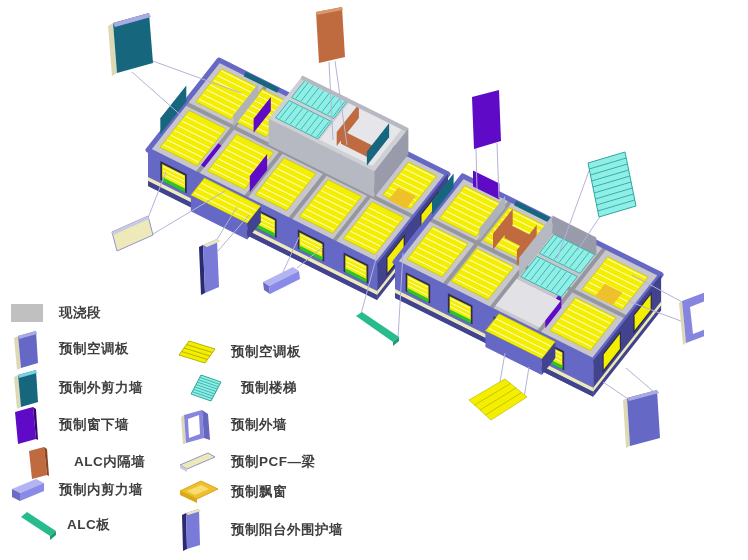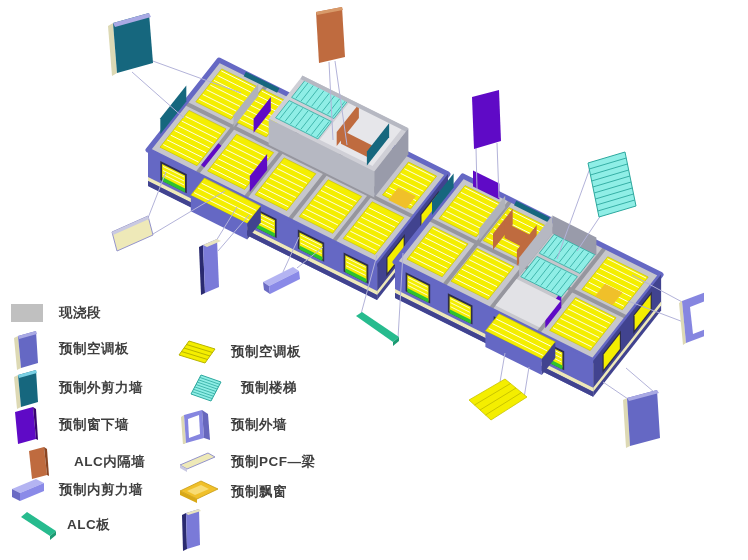--- a/index.html
+++ b/index.html
@@ -529,16 +529,17 @@
     </div>
 
     <div class="lrow" style="left:178px;top:507px">
       <span class="icbox rgt">
         <svg width="26" height="46">
           <polygon points="4,8 8,6 9,42 5,44" fill="#2a2a70"></polygon>
           <polygon points="8,6 21,2 22,38 9,42" fill="var(--balcony)"></polygon>
           <polygon points="8,6 21,2 23,4 10,8" fill="#e8e4c0"></polygon>
         </svg>
       </span>
+      <span class="llabel">预制阳台外围护墙</span>
     </div>
 
   </div>
 </div>
 
 </body></html>

